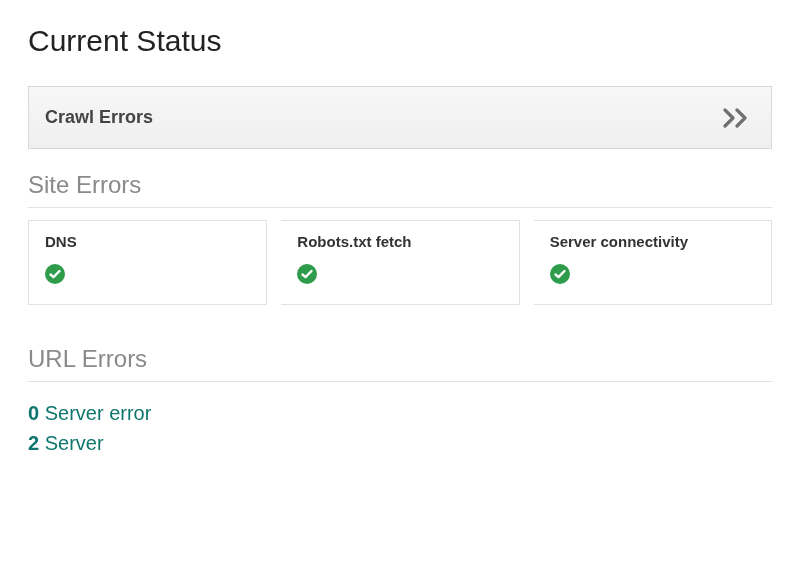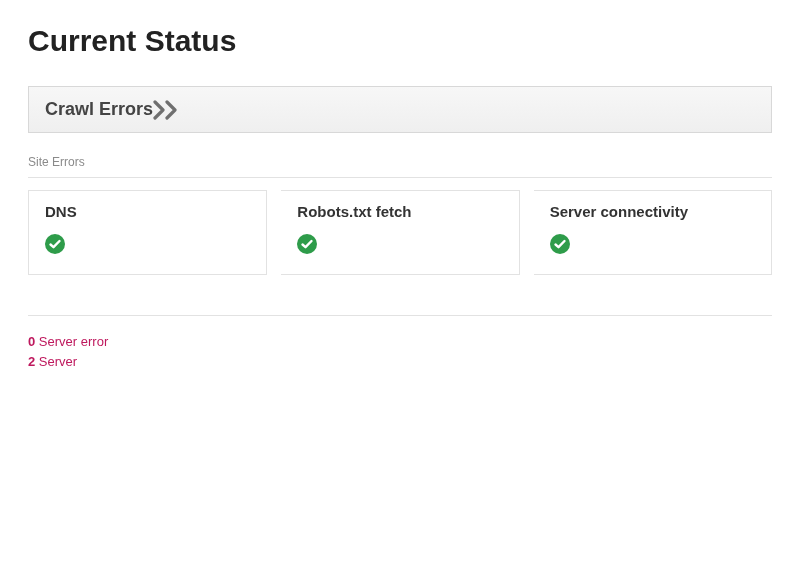--- a/index.html
+++ b/index.html
@@ -10,43 +10,44 @@
     body {
       font-family: Arial, Helvetica, sans-serif;
       background: #ffffff;
       width: 800px;
       height: 580px;
       padding: 24px 28px;
       color: #222;
     }
     .page-title {
       font-size: 30px;
-      font-weight: 700;
+      font-weight: 400;
       color: #222;
       margin-bottom: 28px;
     }
     .panel-header {
       background: linear-gradient(to bottom, #f7f7f7, #efefef);
       border: 1px solid #d8d8d8;
-      padding: 12px 16px;
+      padding: 20px 16px;
       display: flex;
       align-items: center;
+      justify-content: space-between;
       cursor: pointer;
     }
     .panel-header-title {
       font-size: 18px;
       font-weight: 700;
       color: #444;
     }
     .chevrons {
       display: inline-flex;
       align-items: center;
     }
     .section-label {
-      font-size: 12px;
+      font-size: 24px;
       color: #8a8a8a;
       font-weight: 400;
       margin-top: 22px;
       margin-bottom: 8px;
     }
     .thin-rule {
       border: none;
       border-top: 1px solid #e2e2e2;
       margin-bottom: 12px;
     }
@@ -72,23 +73,23 @@
     .check-icon {
       width: 20px;
       height: 20px;
       display: inline-block;
     }
     .url-errors-block {
       margin-top: 40px;
     }
     .url-error-list {
       margin-top: 16px;
-      font-size: 13px;
+      font-size: 20px;
       line-height: 1.5;
-      color: #be185d;
+      color: #0f766e;
     }
     .url-error-count {
       font-weight: 700;
     }
   </style>
 </head>
 <body>
 
 <h1 class="page-title">Current Status</h1>
 
@@ -129,20 +130,21 @@
     <span class="check-icon">
       <svg width="20" height="20" viewBox="0 0 20 20">
         <circle cx="10" cy="10" r="10" fill="#2e9c4a"></circle>
         <path d="M5.5 10.5 L8.5 13.2 L14.5 7" stroke="#ffffff" stroke-width="2.4" fill="none" stroke-linecap="round" stroke-linejoin="round"></path>
       </svg>
     </span>
   </div>
 </div>
 
 <div class="url-errors-block">
+  <div class="section-label">URL Errors</div>
   <hr class="thin-rule">
   <div class="url-error-list">
     <div>
       <span class="url-error-count">0</span>
       <span>Server error</span>
     </div>
     <div>
       <span class="url-error-count">2</span>
       <span>Server</span>
     </div>

